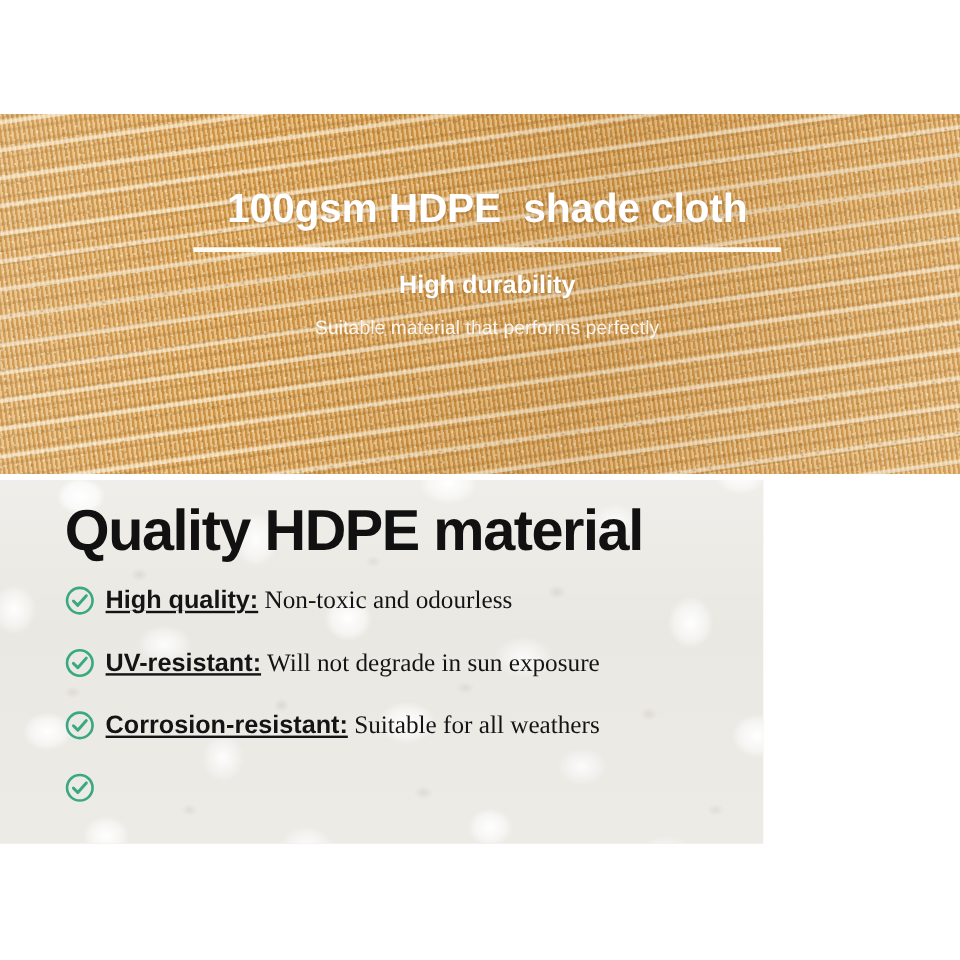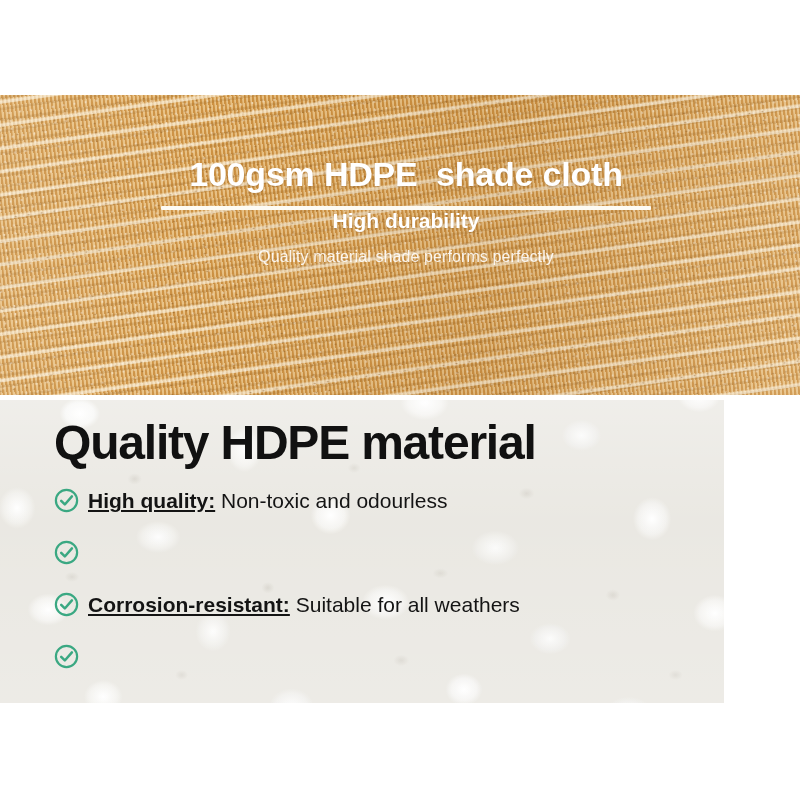--- a/index.html
+++ b/index.html
@@ -111,39 +111,40 @@
     height: 4px;
     background: #fdfbf4;
     margin-top: 15px;
     border-radius: 1px;
   }
 
   .fabric-subtitle {
     color: #ffffff;
     font-size: 21px;
     font-weight: bold;
+    margin-top: 17px;
     line-height: 1;
     text-shadow: 0 1px 2px rgba(120,72,20,0.30);
   }
 
   .fabric-tagline {
     color: rgba(255,255,255,0.88);
     font-size: 16px;
     font-weight: normal;
     margin-top: 18px;
     line-height: 1;
     letter-spacing: 0.1px;
   }
 
   
   .pellet-panel {
     position: absolute;
     left: 0;
     top: 400px;
-    width: 724px;
+    width: 636px;
     height: 303px;
     overflow: hidden;
     background: #f3f2ef;
   }
 
   .pellet-base {
     position: absolute;
     inset: -30px;
     background-color: #e9e7e1;
     background-image:
@@ -231,37 +232,38 @@
     line-height: 1;
     color: #141414;
     white-space: nowrap;
   }
   .feature-text .lead {
     font-weight: bold;
     text-decoration: underline;
   }
   .feature-text .rest {
     font-weight: normal;
+    font-family: Liberation Serif, serif;
   }
 </style>
 </head>
 <body>
 
 <div class="page">
 
   <section class="fabric-panel">
     <div class="fabric-base"></div>
     <div class="fabric-knots"></div>
     <div class="fabric-sheen"></div>
 
     <div class="fabric-content">
       <div class="fabric-title">100gsm HDPE  shade cloth</div>
       <div class="fabric-rule"></div>
       <div class="fabric-subtitle">High durability</div>
-      <div class="fabric-tagline">Quality material shade performs perfectly</div>
+      <div class="fabric-tagline">Suitable material that performs perfectly</div>
     </div>
   </section>
 
   <section class="pellet-panel">
     <div class="pellet-base"></div>
     <div class="pellet-shade"></div>
     <div class="pellet-wash"></div>
 
     <div class="pellet-content">
       <h1 class="pellet-title">Quality HDPE material</h1>
@@ -272,20 +274,21 @@
               <circle cx="12" cy="12" r="10.2" fill="none" stroke="#3aa882" stroke-width="2.1"></circle>
               <path d="M6.9 12.3 L10.4 15.8 L17.2 8.1" fill="none" stroke="#3aa882" stroke-width="2.4" stroke-linecap="round" stroke-linejoin="round"></path>
             </svg>
             <span class="feature-text"><span class="lead">High quality:</span><span class="rest"> Non-toxic and odourless</span></span>
           </li>
           <li class="feature-item">
             <svg class="check-icon" viewBox="0 0 24 24">
               <circle cx="12" cy="12" r="10.2" fill="none" stroke="#3aa882" stroke-width="2.1"></circle>
               <path d="M6.9 12.3 L10.4 15.8 L17.2 8.1" fill="none" stroke="#3aa882" stroke-width="2.4" stroke-linecap="round" stroke-linejoin="round"></path>
             </svg>
+            <span class="feature-text"><span class="lead">UV-resistant:</span><span class="rest"> Will not degrade in sun exposure</span></span>
           </li>
           <li class="feature-item">
             <svg class="check-icon" viewBox="0 0 24 24">
               <circle cx="12" cy="12" r="10.2" fill="none" stroke="#3aa882" stroke-width="2.1"></circle>
               <path d="M6.9 12.3 L10.4 15.8 L17.2 8.1" fill="none" stroke="#3aa882" stroke-width="2.4" stroke-linecap="round" stroke-linejoin="round"></path>
             </svg>
             <span class="feature-text"><span class="lead">Corrosion-resistant:</span><span class="rest"> Suitable for all weathers</span></span>
           </li>
           <li class="feature-item">
             <svg class="check-icon" viewBox="0 0 24 24">

